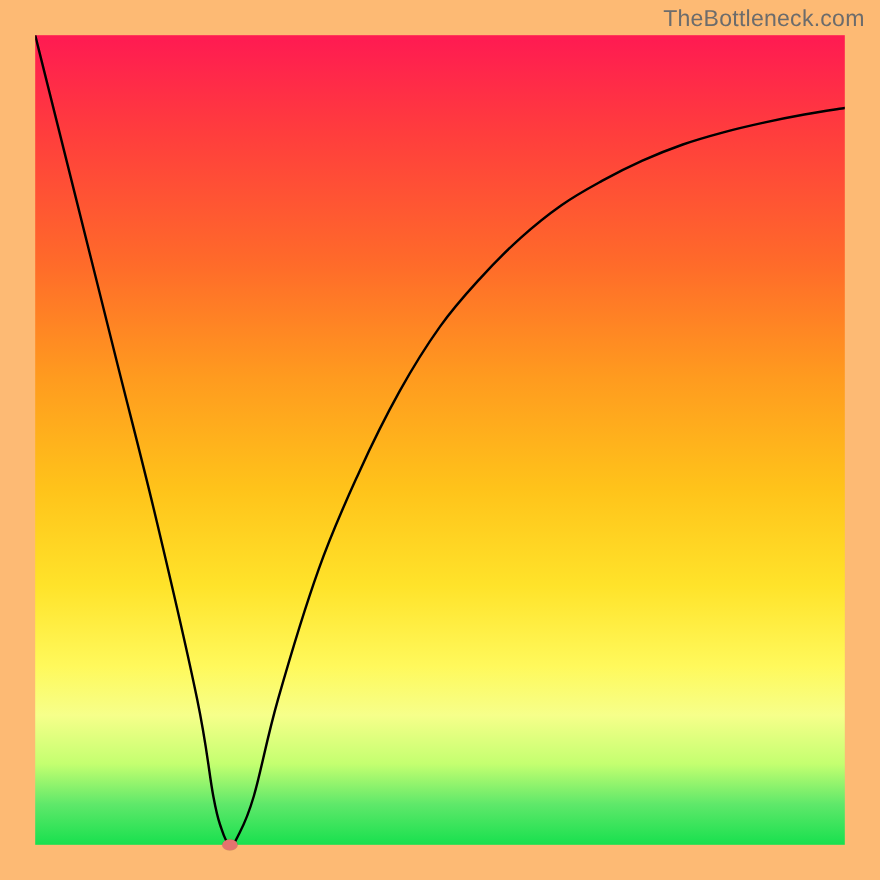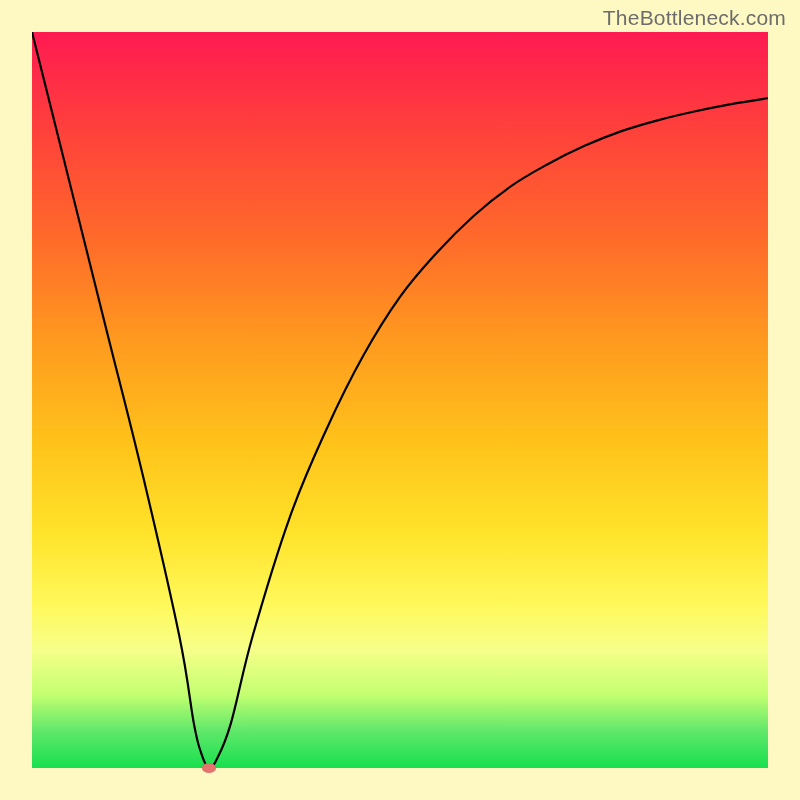--- a/index.html
+++ b/index.html
@@ -8,21 +8,21 @@
     width: 800px;
     height: 800px;
     background: #000;
     overflow: hidden;
     font-family: Arial, Helvetica, sans-serif;
   }
   .frame {
     position: relative;
     width: 800px;
     height: 800px;
-    background: #fef9c3;
+    background: #fdba74;
   }
   .plot-area {
     position: absolute;
     left: 32px;
     top: 32px;
     width: 736px;
     height: 736px;
     
     background: linear-gradient(to bottom,
       #ff1a52 0%,

